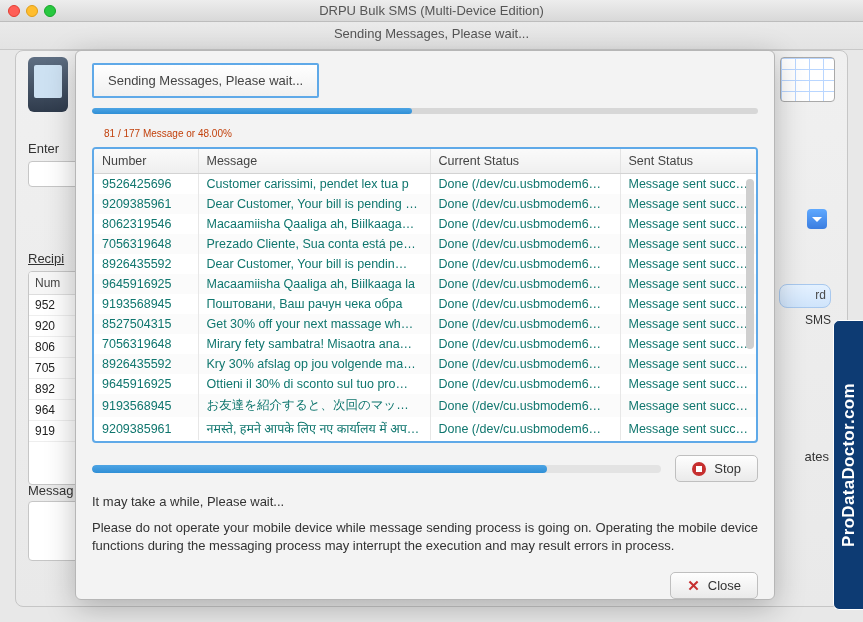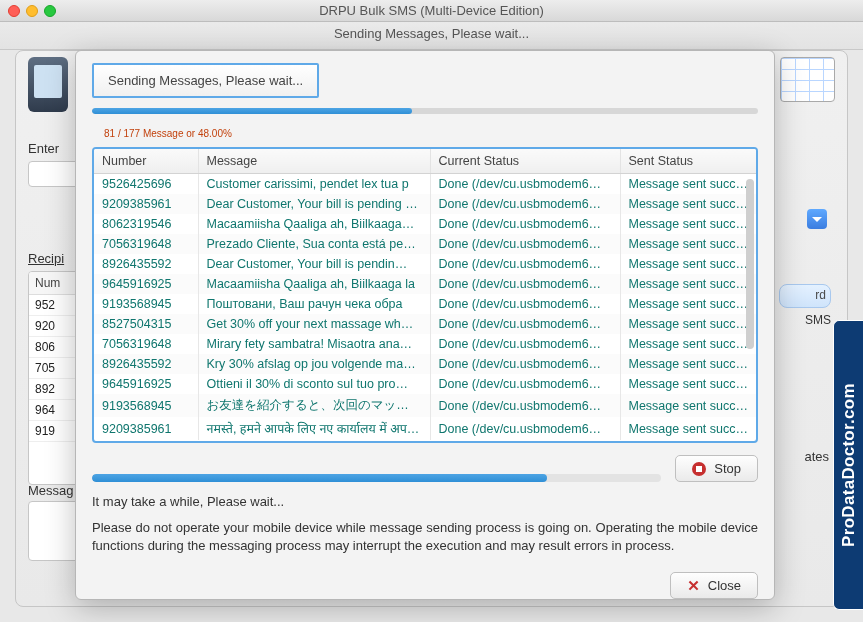--- a/index.html
+++ b/index.html
@@ -126,21 +126,21 @@
     border-right:1px solid #e7e7e7;
     padding:3px 8px; color:#0f766e; font-size:12.5px;
     white-space:nowrap; overflow:hidden; text-overflow:ellipsis;
   }
   tbody tr{height:20px;}
   tbody tr:nth-child(even){background:#fbfbfb;}
   .scroll-thumb{
     position:absolute; right:2px; top:30px; width:8px; height:170px;
     background:#cfcfcf; border-radius:4px;
   }
-  .row2{display:flex; align-items:flex-end; gap:14px; margin-top:12px;}
+  .row2{display:flex; align-items:center; gap:14px; margin-top:12px;}
   .pbar2{flex:1; height:8px; background:#e3e3e3; border-radius:4px; overflow:hidden;}
   .pbar2 .fill{height:100%; border-radius:4px;}
   .btn{
     display:inline-flex; align-items:center; gap:8px;
     background:linear-gradient(#fefefe,#eaeaea);
     border:1px solid #bfbfbf; border-radius:5px;
     padding:5px 16px; font-size:13px; color:#333;
     cursor:pointer;
   }
   .btn .ico-stop{width:14px;height:14px;background:#c62f2f;border-radius:50%;position:relative;}

